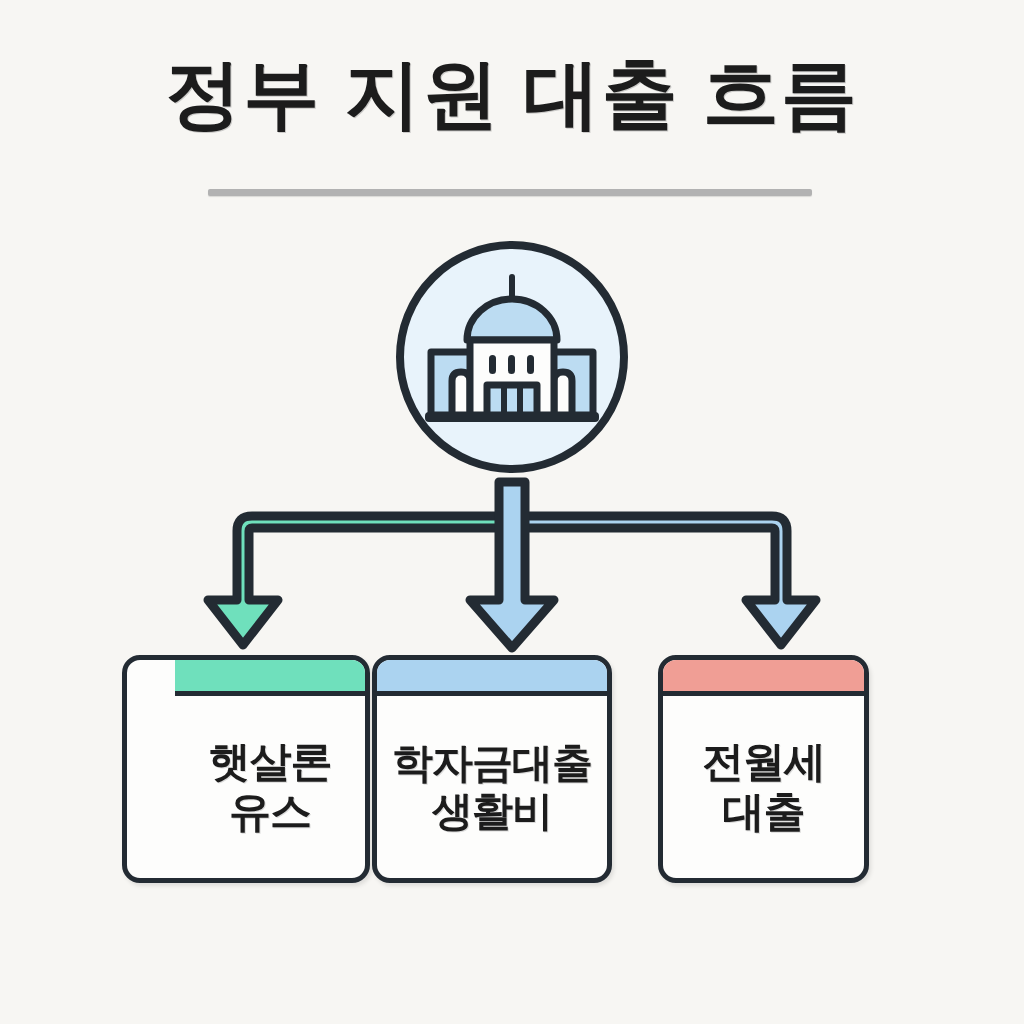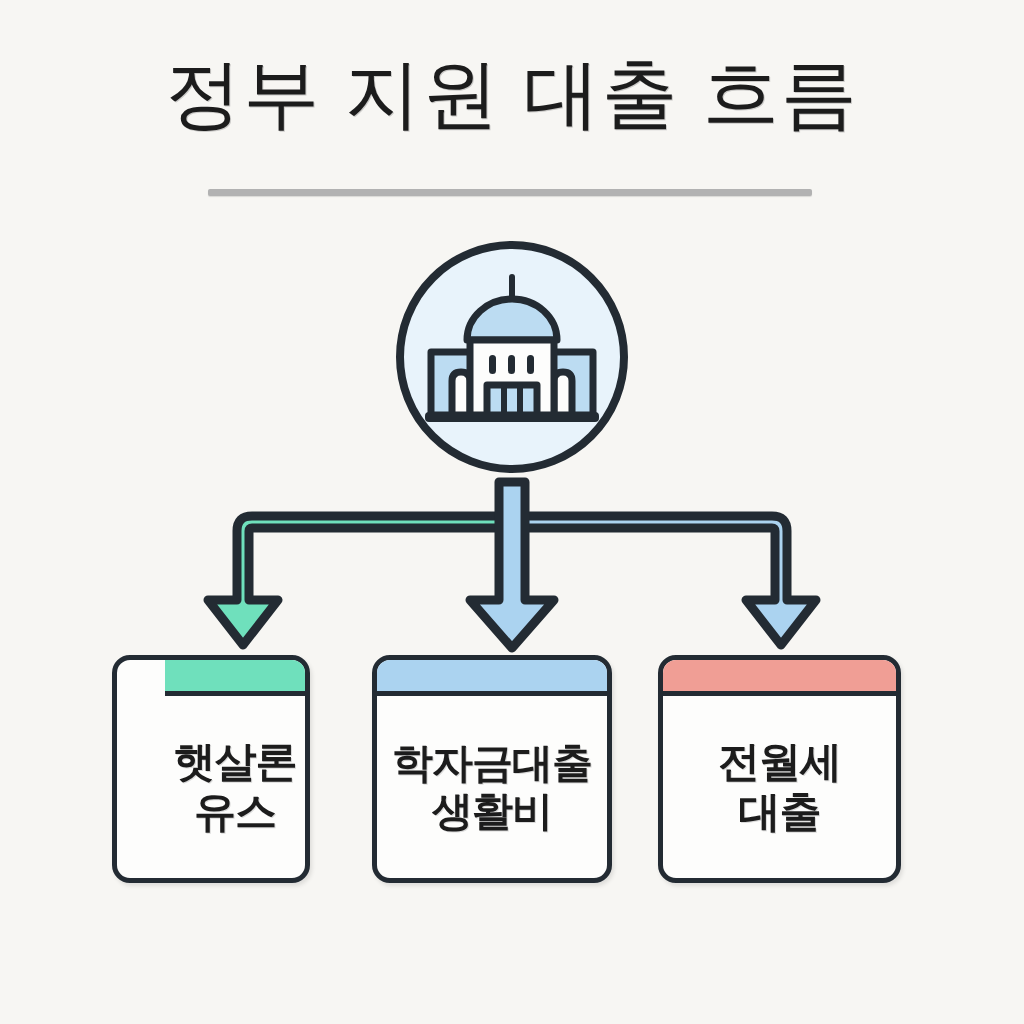--- a/index.html
+++ b/index.html
@@ -24,21 +24,21 @@
   
   .title-block {
     position: absolute;
     top: 56px;
     left: 0;
     width: 1024px;
     text-align: center;
   }
   .page-title {
     font-size: 76px;
-    font-weight: 400;
+    font-weight: 700;
     color: #1C1C1C;
     letter-spacing: 2px;
     line-height: 1.0;
     text-shadow: 1px 1px 0 rgba(120,120,120,0.35);
     white-space: nowrap;
   }
   .title-divider {
     position: absolute;
     top: 189px;
     left: 208px;
@@ -87,23 +87,23 @@
     font-size: 42px;
     font-weight: 700;
     color: #1C1C1C;
     line-height: 1.18;
     text-align: center;
     white-space: pre-line;
     letter-spacing: -1px;
     text-shadow: 1px 1px 0 rgba(140,140,140,0.30);
   }
 
-  #card-0 { left: 112px; width: 198px; padding-left: 48px; }
+  #card-0 { left: 122px; width: 248px; padding-left: 48px; }
   #card-1 { left: 372px; width: 240px; }
-  #card-2 { left: 658px; width: 243px; }
+  #card-2 { left: 658px; width: 211px; }
 
   #card-1 .card-label { font-size: 41px; }
 </style>
 </head>
 <body>
 
 <div id="canvas">
 
   <div class="title-block">
     <div class="page-title">정부 지원 대출 흐름</div>

